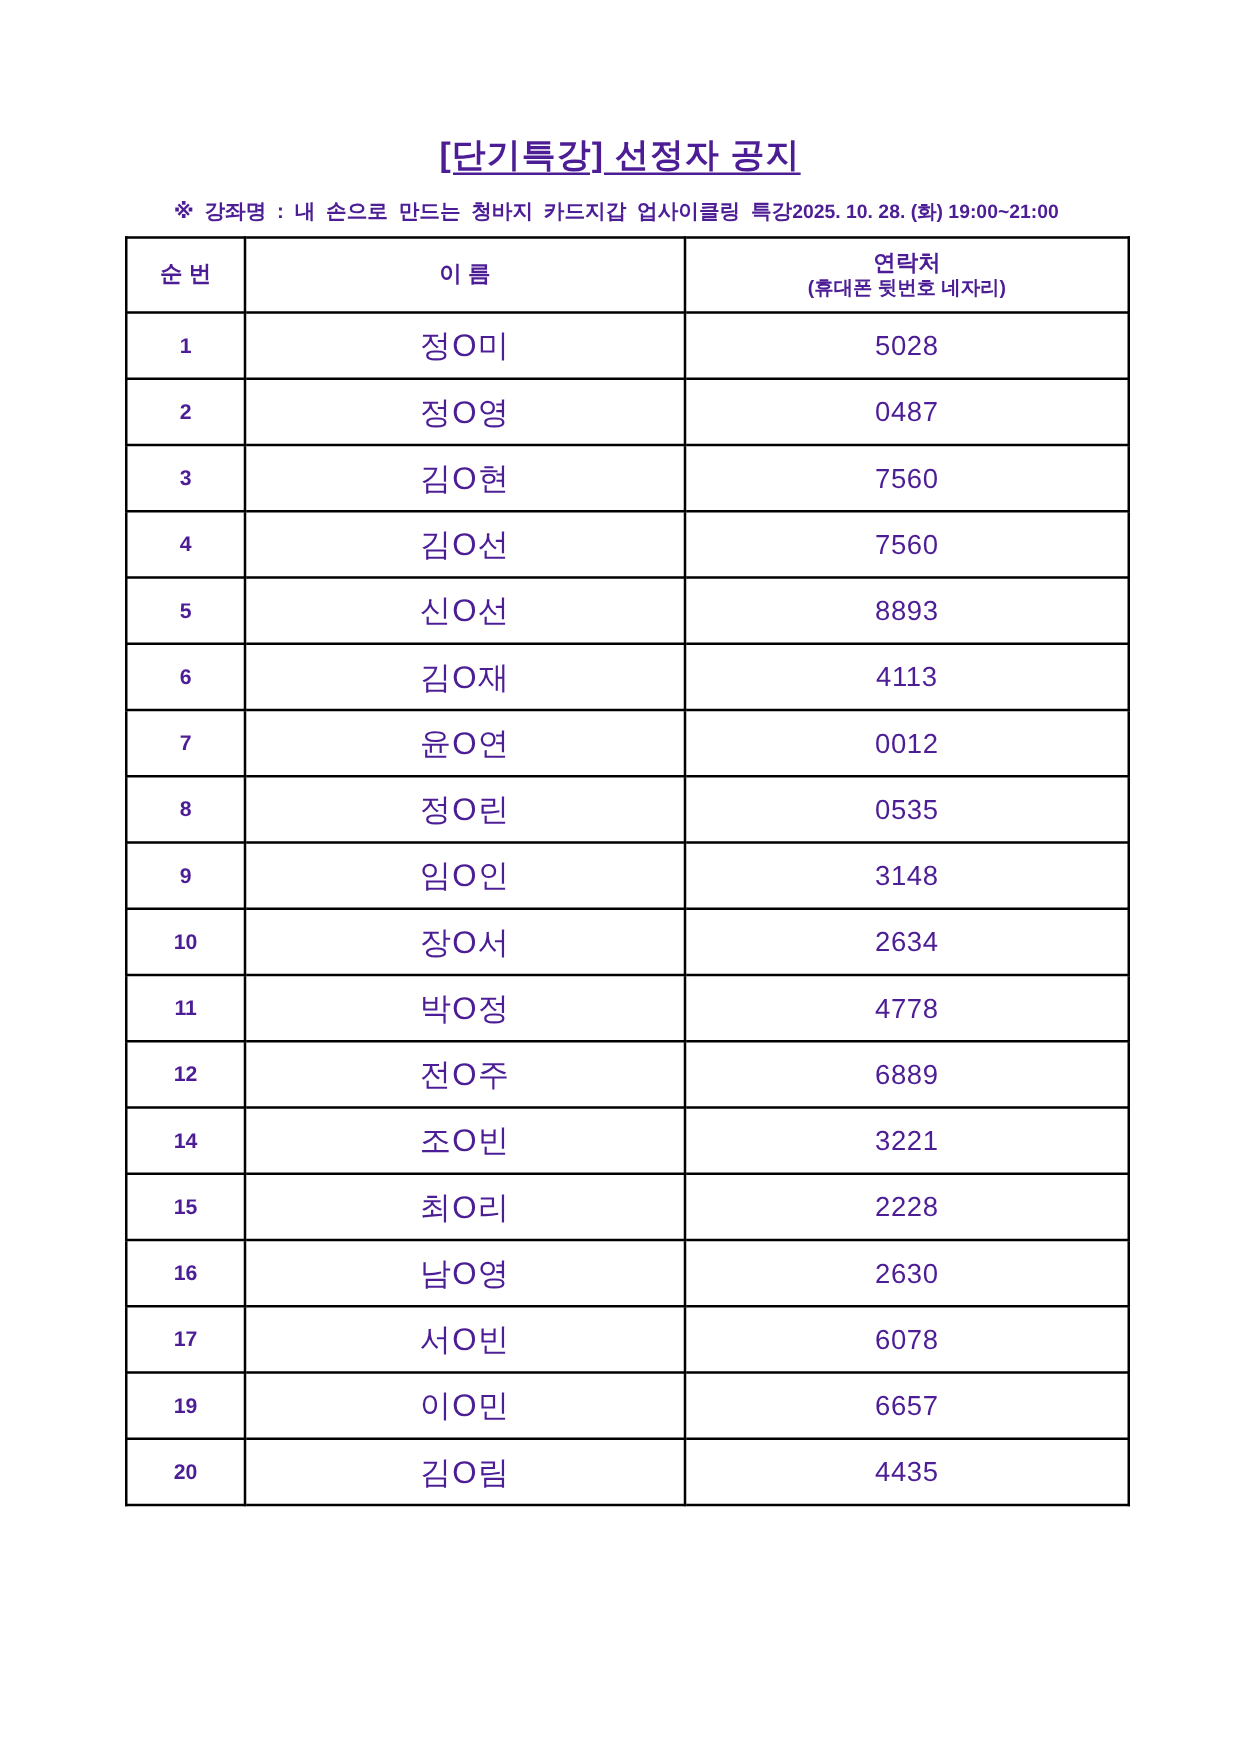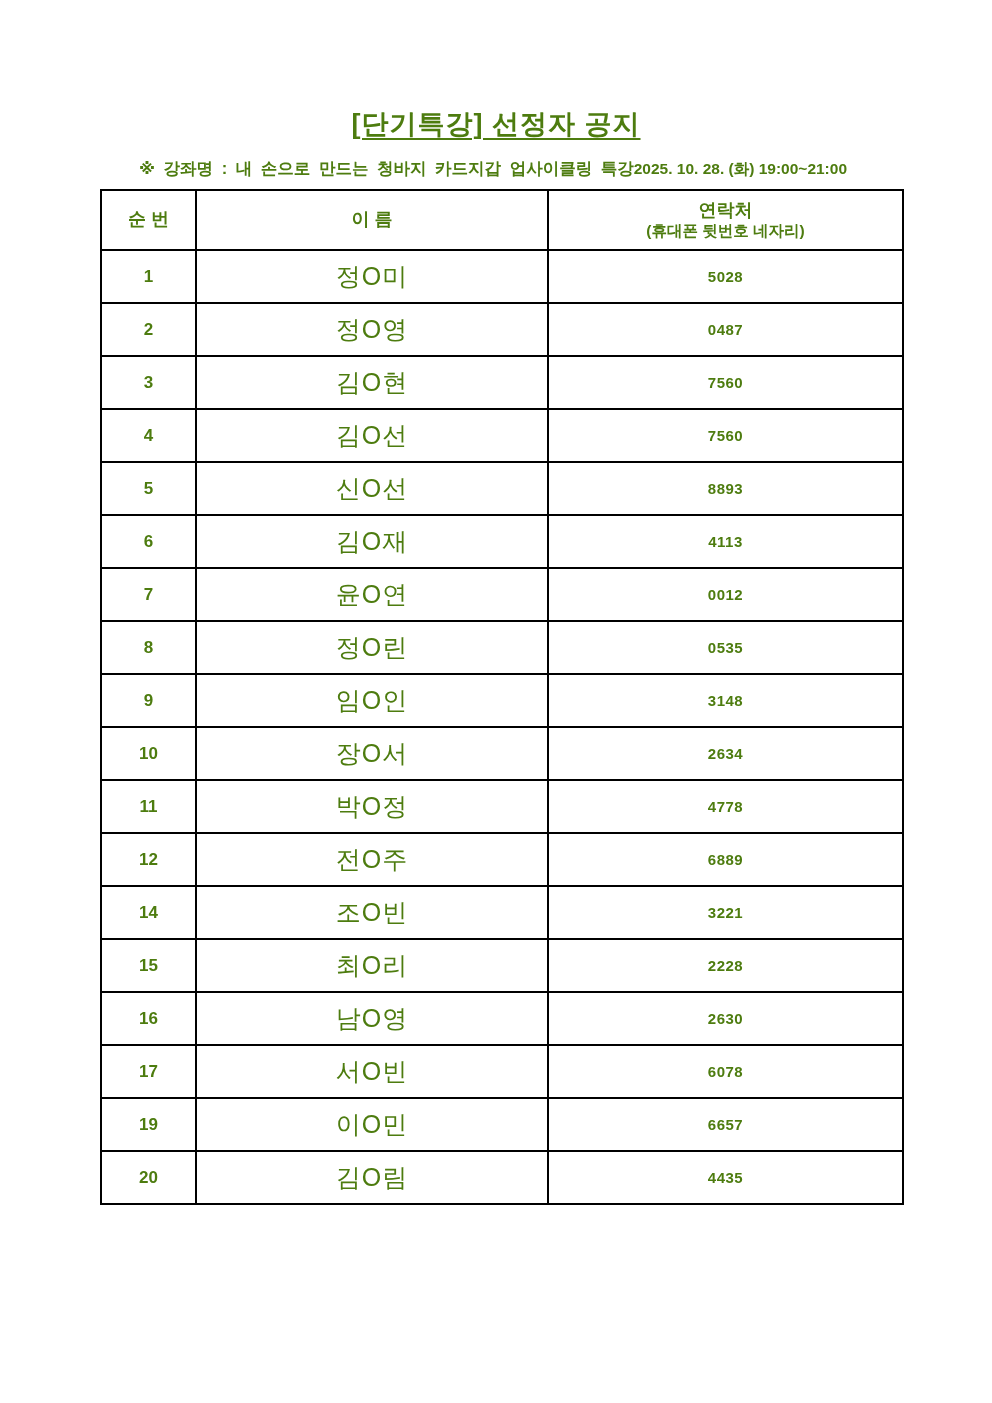--- a/index.html
+++ b/index.html
@@ -2,21 +2,21 @@
 <html><head>
 <meta charset="utf-8">
 <style>
   * { margin: 0; padding: 0; box-sizing: border-box; }
   html, body { background: #ffffff; }
   .page {
     position: relative;
     width: 992px;
     height: 1403px;
     background: #ffffff;
-    color: #4d7c0f;
+    color: #4c1d95;
     font-family: "Liberation Sans", "DejaVu Sans", sans-serif;
     overflow: hidden;
   }
   .title-wrap {
     padding-top: 106px;
     text-align: center;
   }
   .title {
     display: inline-block;
     font-size: 27px;
@@ -65,21 +65,21 @@
     font-weight: bold;
     line-height: 1.2;
   }
   .contact-sub {
     font-size: 15.5px;
     font-weight: bold;
   }
   tbody td { height: 53px; }
   td.cell-no   { font-size: 17px; font-weight: bold; }
   td.cell-name { font-size: 25px; font-weight: normal; letter-spacing: 1px; }
-  td.cell-tel  { font-size: 15px; font-weight: bold; letter-spacing: 0.5px; }
+  td.cell-tel  { font-size: 22px; font-weight: normal; letter-spacing: 0.5px; }
 </style>
 </head>
 <body>
 
 <div class="page">
 
   <div class="title-wrap">
     <span class="title">[단기특강] 선정자 공지</span>
   </div>
 

